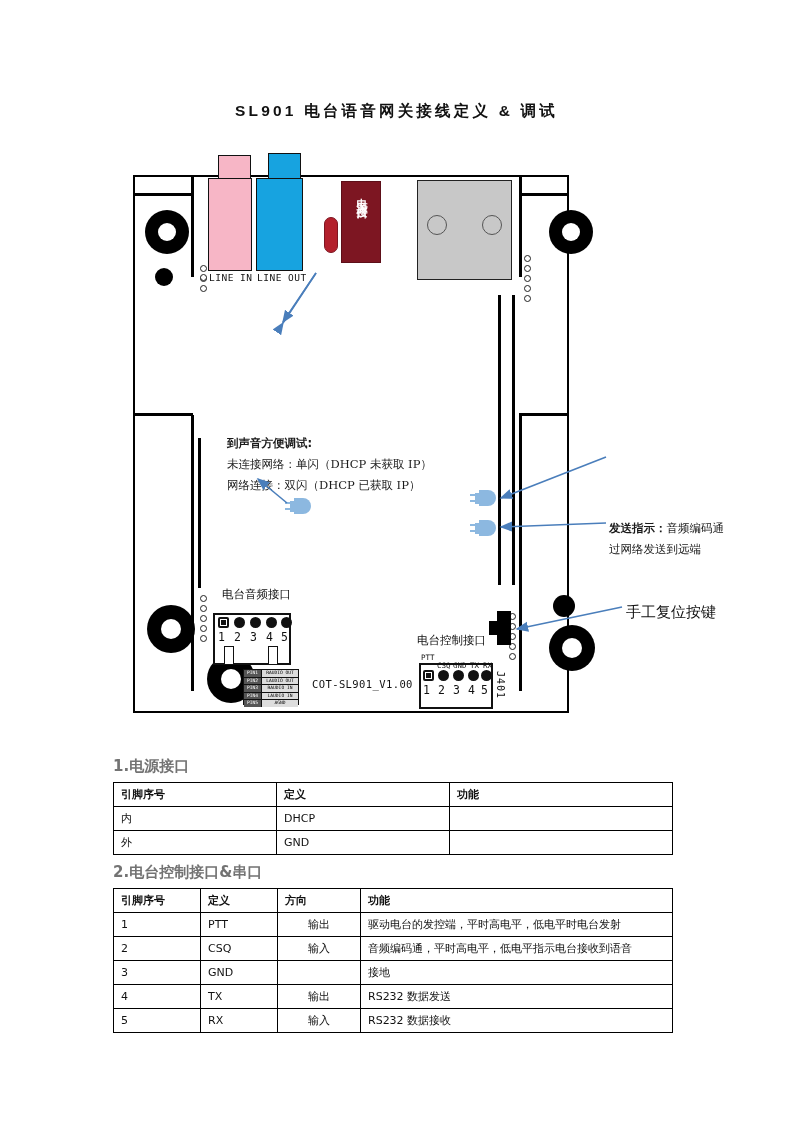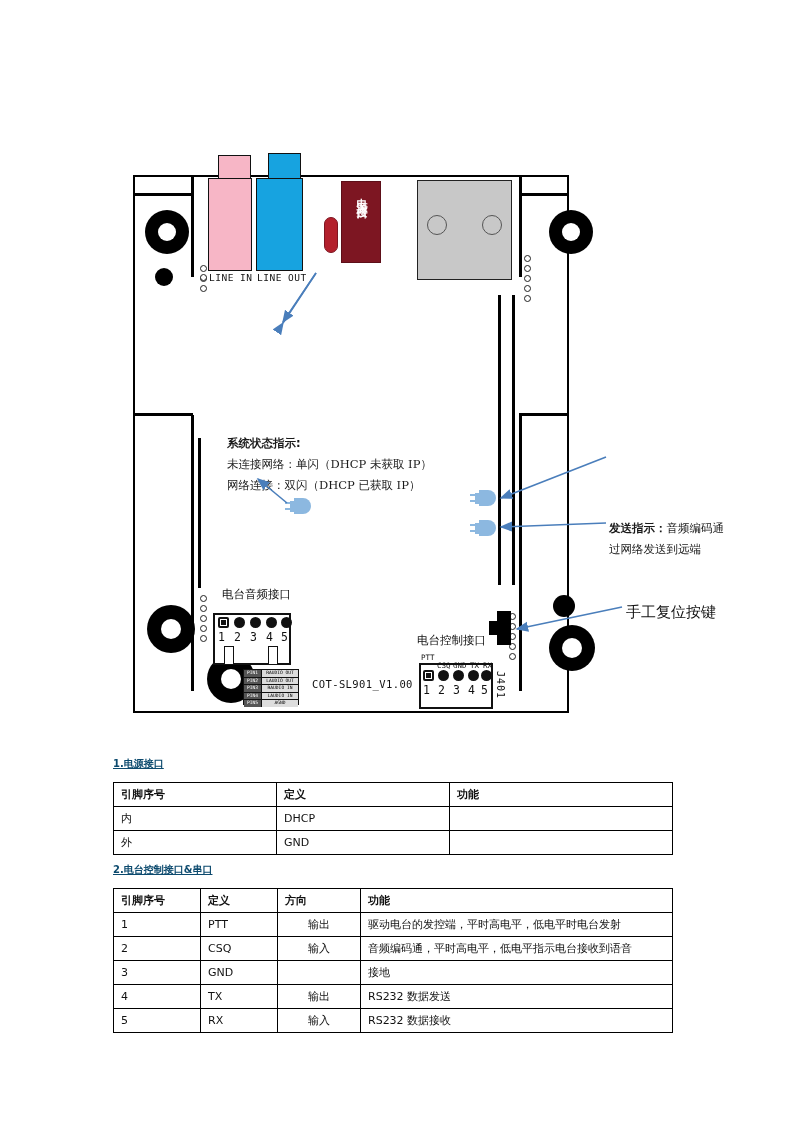--- a/index.html
+++ b/index.html
@@ -134,37 +134,38 @@
   .ann b{font-family:"DejaVu Sans","Liberation Sans",sans-serif;font-weight:bold;}
   .boardlabel{
     position:absolute;font-family:"DejaVu Sans","Liberation Sans",sans-serif;
     font-size:11.5px;color:#111;white-space:nowrap;
   }
   .arrowsvg{position:absolute;left:0;top:0;width:793px;height:590px;pointer-events:none;}
 
   
   .sec-title{
     position:absolute;font-family:"DejaVu Sans","Liberation Sans",sans-serif;
-    font-size:10px;font-weight:bold;color:#0c4a6e;text-decoration:underline;
+    font-size:15px;font-weight:bold;color:#737373;
   }
   table.tbl{
     position:absolute;border-collapse:collapse;
     font-family:"DejaVu Sans","Liberation Sans",sans-serif;font-size:11px;color:#111;padding-left:24px;
   }
   table.tbl td,table.tbl th{
     border:1px solid #000;padding:3px 7px;text-align:left;font-weight:normal;height:17px;
   }
   table.tbl th{font-weight:bold;}
   .t2 th,.t2 td.c{text-align:center;}
 </style>
 </head>
 <body>
 
 <div class="page">
 
+  <div class="doc-title">SL901 电台语音网关接线定义 &amp; 调试</div>
 
   <div class="figure">
 
     <div class="board"></div>
 
     <div class="notch" style="left:135px;top:22px;width:58px;height:18px;"></div>
     <div class="edgeline" style="left:191px;top:22px;width:2.5px;height:100px;"></div>
     <div class="edgeline" style="left:135px;top:38px;width:58px;height:2.5px;"></div>
 
     <div class="notch" style="left:135px;top:122px;width:58px;height:300px;"></div>
@@ -317,21 +318,21 @@
     <div class="connnum" style="left:468px;top:528px;">4</div>
     <div class="connnum" style="left:481px;top:528px;">5</div>
     <div class="vlabel" style="left:495px;top:516px;">J401</div>
 
     <div class="edgeline" style="left:489px;top:466px;width:22px;height:14px;"></div>
     <div class="edgeline" style="left:497px;top:456px;width:14px;height:10px;"></div>
     <div class="edgeline" style="left:497px;top:480px;width:14px;height:10px;"></div>
 
 
     <div class="ann" style="left:227px;top:278px;width:260px;">
-      <b>系统状态指示:</b><br>
+      <b>到声音方便调试:</b><br>
       <span>未连接网络：单闪（DHCP 未获取 IP）</span><br>
       <span>网络连接：双闪（DHCP 已获取 IP）</span>
     </div>
 
 
     <div class="ann" style="left:609px;top:363px;width:180px;">
       <b>发送指示：</b><span>音频编码通</span><br>
       <span>过网络发送到远端</span>
     </div>
 

